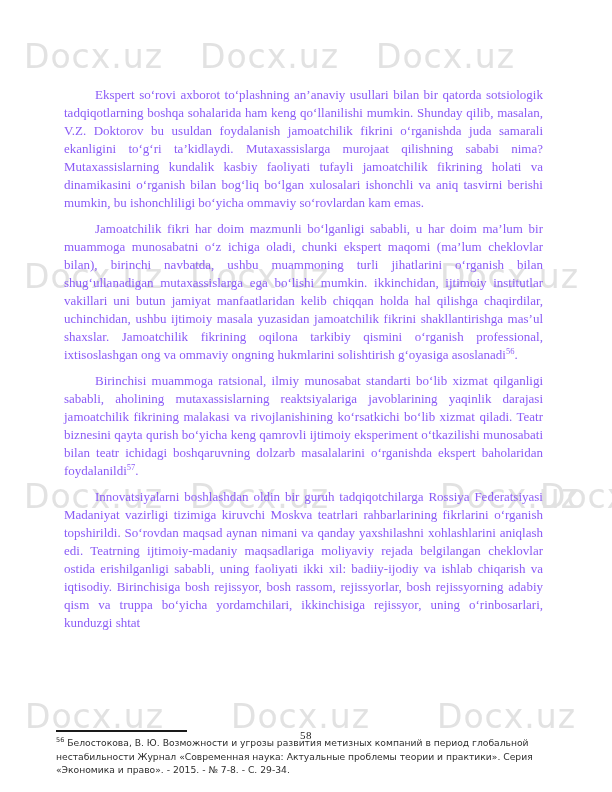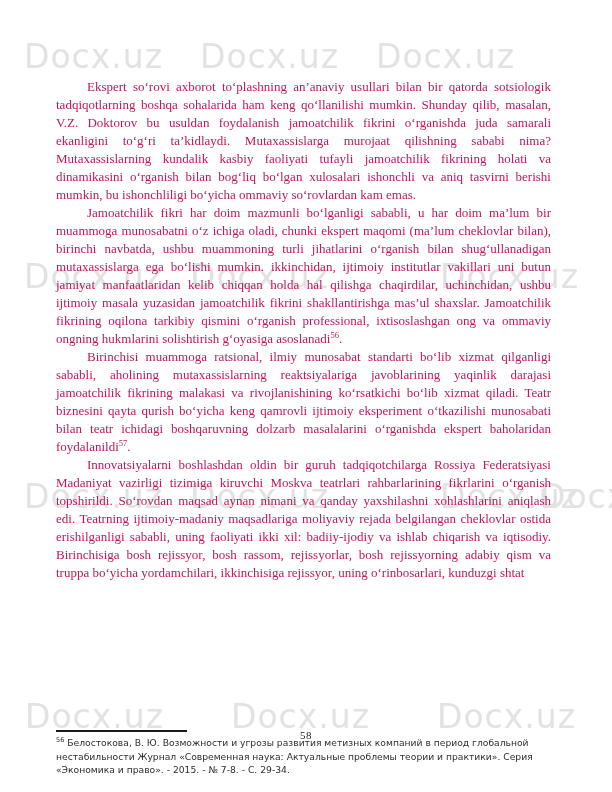--- a/index.html
+++ b/index.html
@@ -25,26 +25,26 @@
   }
   
   .content {
     position: absolute;
     left: 56px;
     top: 78px;
     width: 495px;
     z-index: 1;
   }
   .para {
-    margin: 0;
+    margin: 8px;
     font-size: 13px;
     line-height: 18px;
     text-align: justify;
     text-indent: 31px;
-    color: #be185d;
+    color: #8b5cf6;
   }
   .para sup.fn-ref {
     font-size: 8.5px;
     line-height: 0;
     vertical-align: super;
   }
   
   .footnote-area {
     position: absolute;
     left: 56px;

